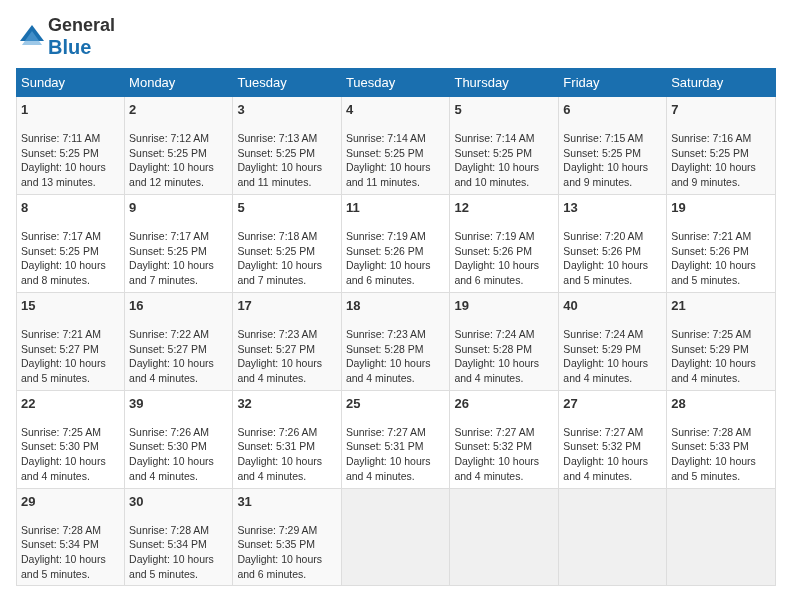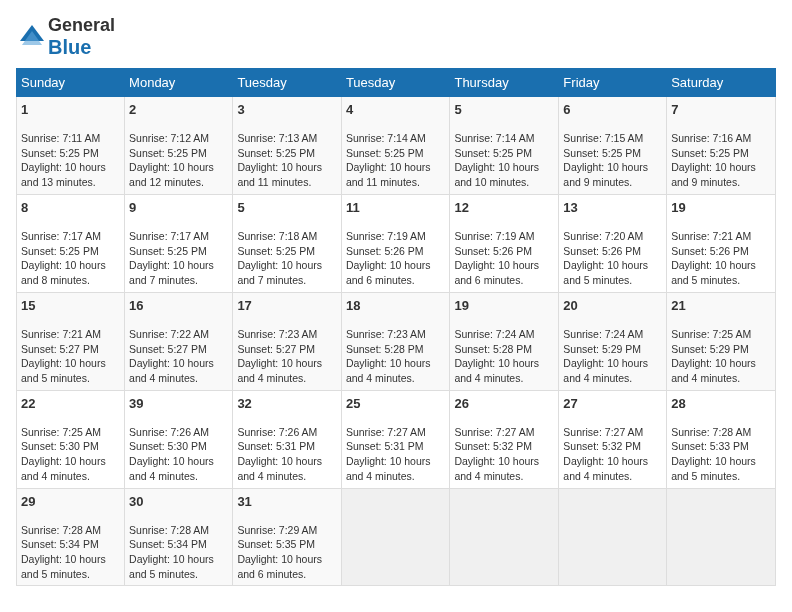--- a/index.html
+++ b/index.html
@@ -189,21 +189,21 @@
         </td>
         <td>
           <span class="day-num">18</span>
           <div class="day-info">Sunrise: 7:23 AM<br>Sunset: 5:28 PM<br>Daylight: 10 hours<br>and 4 minutes.</div>
         </td>
         <td>
           <span class="day-num">19</span>
           <div class="day-info">Sunrise: 7:24 AM<br>Sunset: 5:28 PM<br>Daylight: 10 hours<br>and 4 minutes.</div>
         </td>
         <td>
-          <span class="day-num">20</span>
+          <span class="day-num">40</span>
           <div class="day-info">Sunrise: 7:24 AM<br>Sunset: 5:29 PM<br>Daylight: 10 hours<br>and 4 minutes.</div>
         </td>
         <td>
           <span class="day-num">21</span>
           <div class="day-info">Sunrise: 7:25 AM<br>Sunset: 5:29 PM<br>Daylight: 10 hours<br>and 4 minutes.</div>
         </td>
       </tr>
       <tr>
         <td>
           <span class="day-num">22</span>

